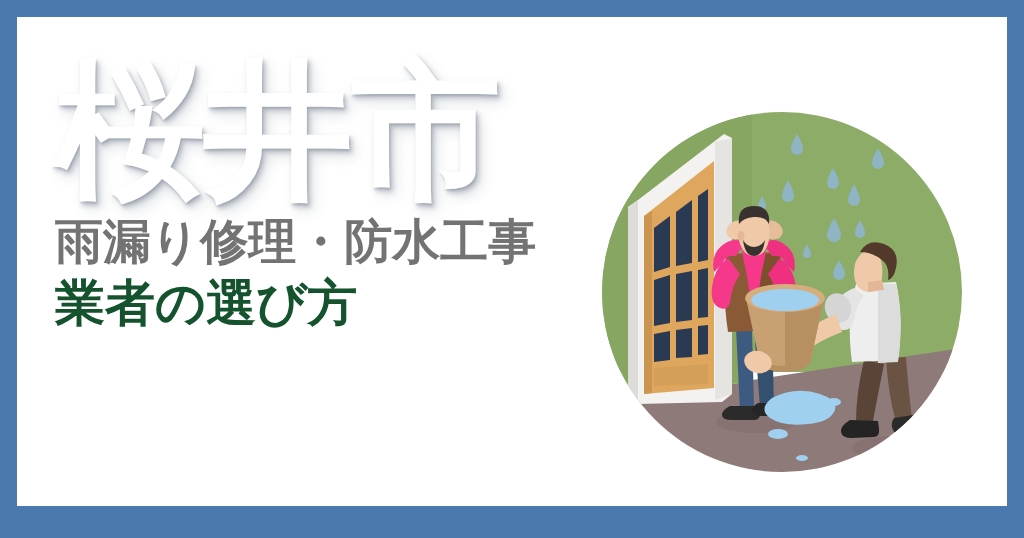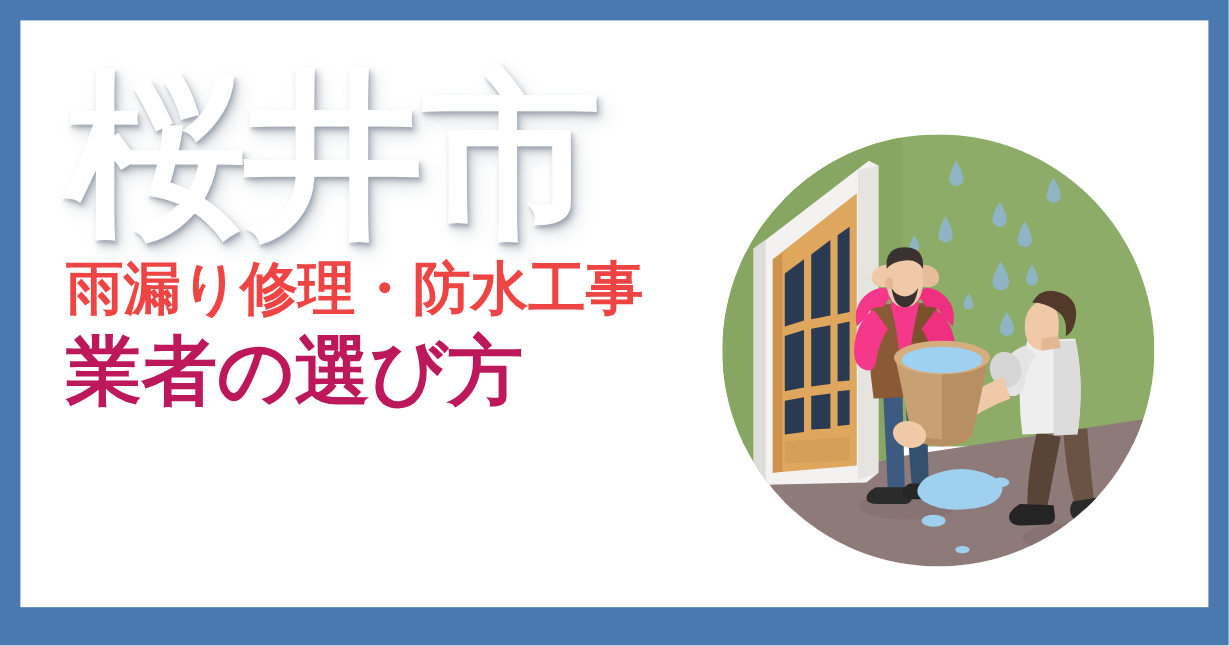--- a/index.html
+++ b/index.html
@@ -51,32 +51,32 @@
        6px 8px 14px rgba(120,130,145,0.22);
   }
 
   #subtitle-row {
     margin-top:8px;
     font-family:Liberation Sans, sans-serif;
     font-weight:700;
     font-size:48px;
     line-height:1.08;
     letter-spacing:0px;
-    color:#ef4444;
+    color:#737373;
     white-space:nowrap;
   }
 
   #headline-row {
     margin-top:8px;
     font-family:"DejaVu Sans","Liberation Sans",sans-serif;
     font-weight:700;
-    font-size:63px;
+    font-size:50px;
     line-height:1.08;
     letter-spacing:0px;
-    color:#be185d;
+    color:#14532d;
     white-space:nowrap;
   }
 
   
   #illustration {
     position:absolute;
     left:585px;
     top:95px;
     width:360px;
     height:360px;

